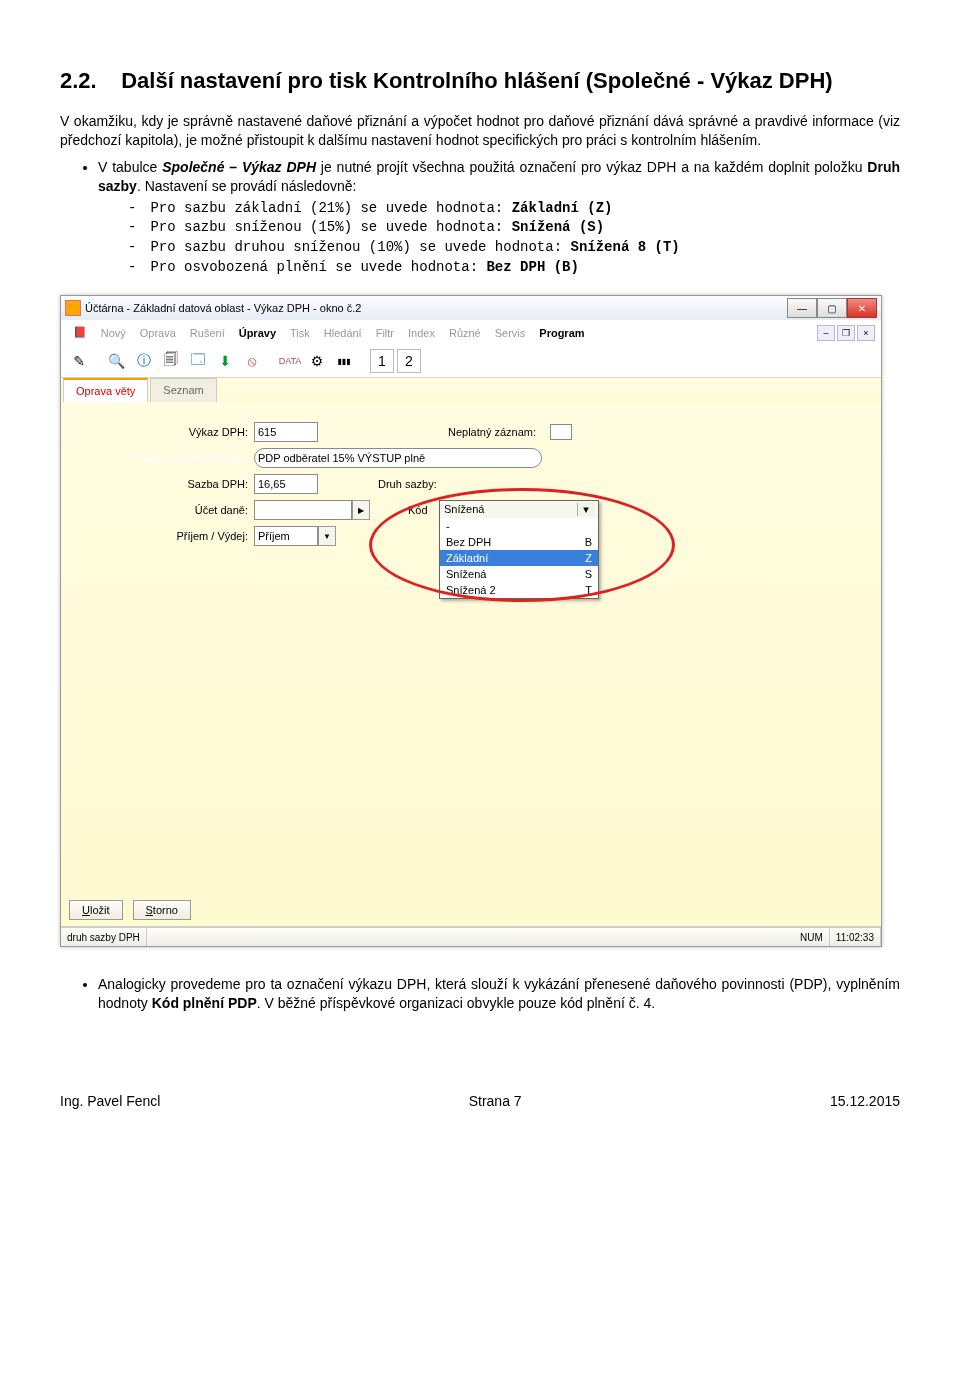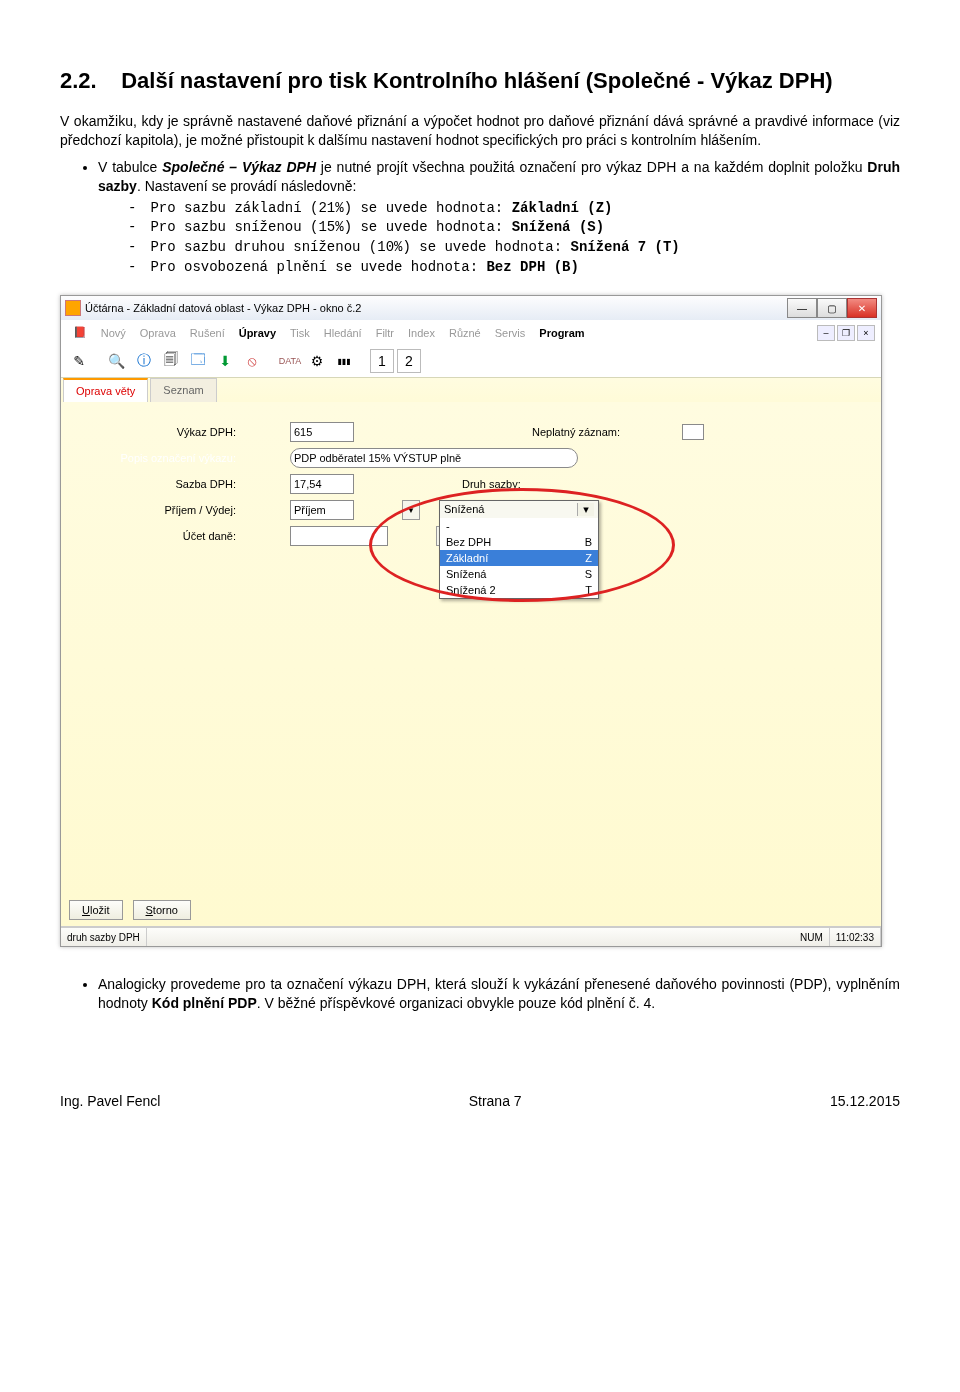--- a/index.html
+++ b/index.html
@@ -121,22 +121,21 @@
 
   .form-area {
     background: linear-gradient(#fffce0,#fffad0);
     height: 510px;
     position: relative;
     padding: 14px 0 0 0;
     border-bottom:1px solid #ccc;
   }
   .form-row {
     display:flex; align-items:center;
-    margin: 6px 0;
-    gap: 48px;
+    margin: 6px 12px;
   }
   .form-row label.left {
     width: 175px;
     text-align: right;
     padding-right: 6px;
     font-size:11px;
     color:#000;
   }
   .form-row label.white { color:#fff; }
   .inp {
@@ -220,21 +219,21 @@
 </h2>
 
 <p>V okamžiku, kdy je správně nastavené daňové přiznání a výpočet hodnot pro daňové přiznání dává správné a pravdivé informace (viz předchozí kapitola), je možné přistoupit k dalšímu nastavení hodnot specifických pro práci s kontrolním hlášením.</p>
 
 <ul class="outer">
   <li>
     <span>V tabulce </span><span class="bi">Společné – Výkaz DPH</span><span> je nutné projít všechna použitá označení pro výkaz DPH a na každém doplnit položku </span><b>Druh sazby</b><span>. Nastavení se provádí následovně:</span>
     <ul class="inner">
       <li><span>Pro sazbu základní (21%) se uvede hodnota: </span><b>Základní (Z)</b></li>
       <li><span>Pro sazbu sníženou (15%) se uvede hodnota: </span><b>Snížená (S)</b></li>
-      <li><span>Pro sazbu druhou sníženou (10%) se uvede hodnota: </span><b>Snížená 7 (T)</b></li>
+      <li><span>Pro sazbu druhou sníženou (10%) se uvede hodnota: </span><b>Snížená 8 (T)</b></li>
       <li><span>Pro osvobozená plnění se uvede hodnota: </span><b>Bez DPH (B)</b></li>
     </ul>
   </li>
 </ul>
 
 <div class="win">
   <div class="titlebar">
     <div class="titlebar-left">
       <span class="app-icon"></span>
       <span class="title-text">Účtárna - Základní datová oblast - Výkaz DPH - okno č.2</span>
@@ -295,33 +294,33 @@
       <div class="inp small">615</div>
       <label class="midlabel" style="margin-left:130px;">Neplatný záznam:</label>
       <div class="inp tiny" style="width:14px;height:14px;"></div>
     </div>
     <div class="form-row">
       <label class="left white">Popis označení výkazu:</label>
       <div class="inp wide" style="width:280px;">PDP odběratel 15% VÝSTUP plně</div>
     </div>
     <div class="form-row">
       <label class="left">Sazba DPH:</label>
-      <div class="inp small">17,54</div>
+      <div class="inp small">16,65</div>
       <label class="midlabel" style="margin-left:60px;">Druh sazby:</label>
-    </div>
-    <div class="form-row">
-      <label class="left">Příjem / Výdej:</label>
-      <div class="inp small">Příjem</div>
-      <div class="arrow-btn">▼</div>
     </div>
     <div class="form-row">
       <label class="left">Účet daně:</label>
       <div class="inp small" style="width:90px;"></div>
       <div class="arrow-btn">▶</div>
       <label class="midlabel">Kód</label>
+    </div>
+    <div class="form-row">
+      <label class="left">Příjem / Výdej:</label>
+      <div class="inp small">Příjem</div>
+      <div class="arrow-btn">▼</div>
     </div>
 
     <div class="dropdown-box">
       <div class="dd-sel">
         <span>Snížená</span>
         <span class="dd-arrow">▾</span>
       </div>
       <div class="dd-row">
           <span>-</span>
           <span class="rgt"></span>

